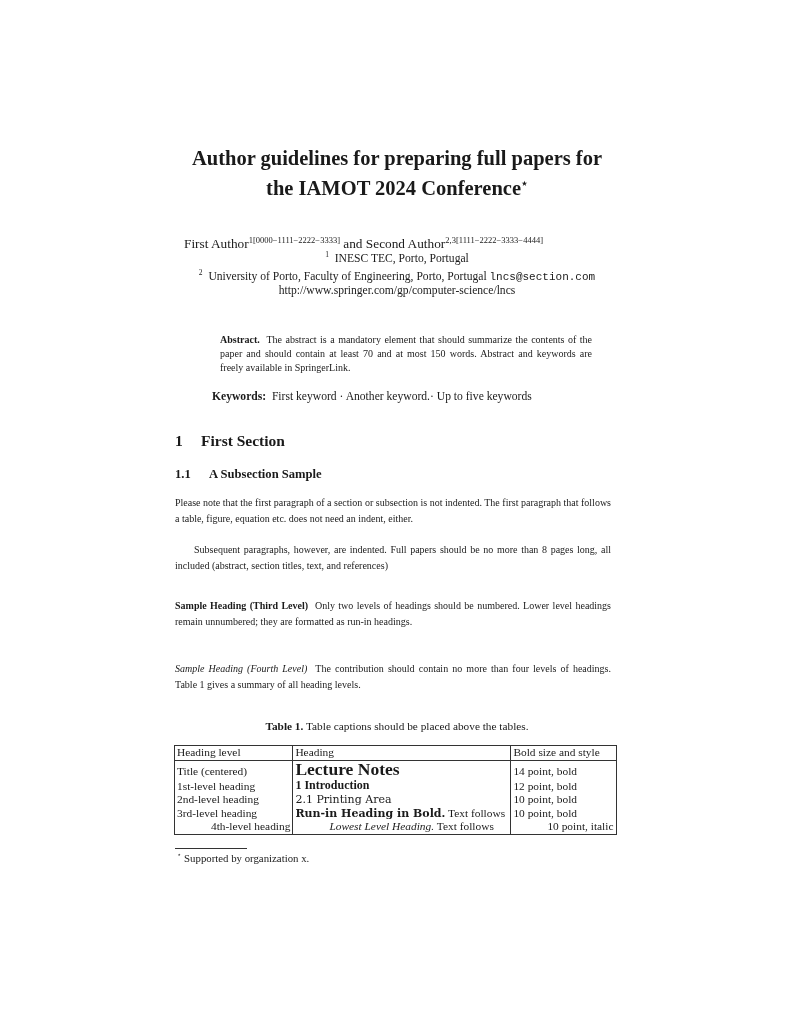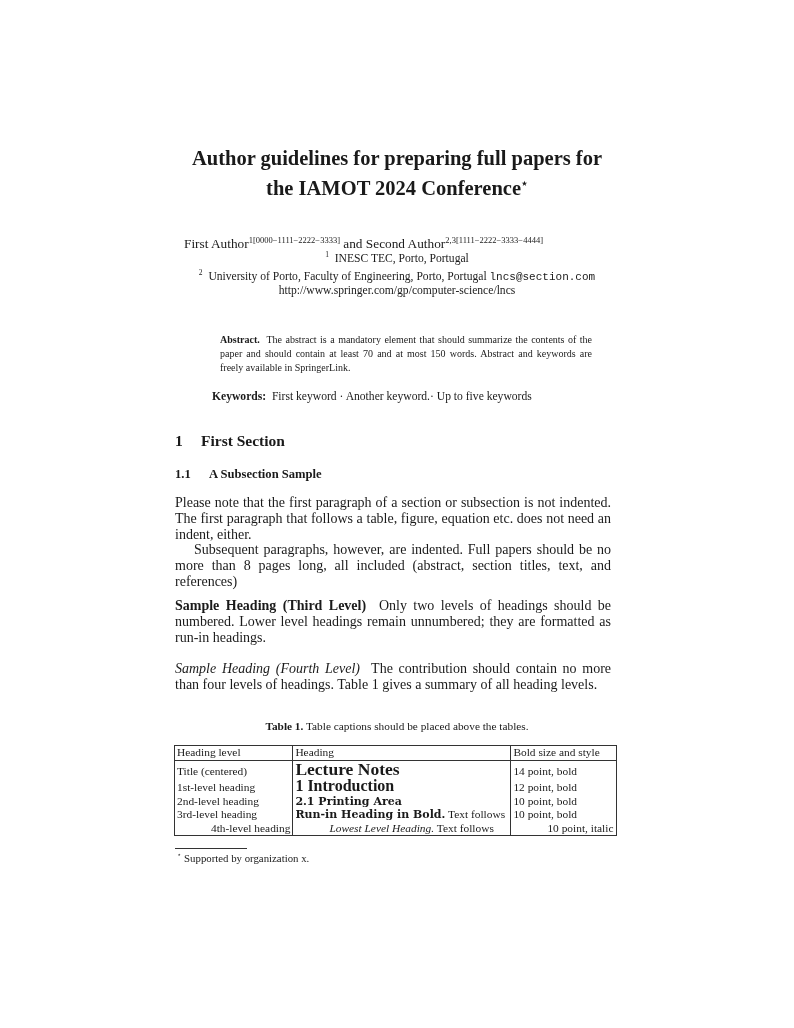--- a/index.html
+++ b/index.html
@@ -18,37 +18,37 @@
   .abstract { left: 220px; width: 372px; top: 333px; font-size: 10px; line-height: 14.2px;
               font-family: Liberation Serif, serif; text-align: justify; }
   .keywords { left: 212px; width: 380px; top: 390px; font-size: 11.6px;
               font-family: "Liberation Serif", serif; }
   .sec1 { left: 175px; top: 432px; font-size: 15.5px; font-weight: bold;
           font-family: "Liberation Serif", serif; }
   .sec1 .num { display: inline-block; width: 26px; }
   .sub11 { left: 175px; top: 467px; font-size: 12.6px; font-weight: bold;
            font-family: "Liberation Serif", serif; }
   .sub11 .num { display: inline-block; width: 34px; }
-  .body { left: 175px; width: 436px; font-size: 14px; line-height: 15.8px;
+  .body { left: 175px; width: 436px; font-size: 10px; line-height: 15.8px;
           font-family: "Liberation Serif", serif; text-align: justify; }
   .p1 { top: 495px; }
   .p2 { top: 542px; text-indent: 19px; }
   .p3 { top: 598px; }
   .p4 { top: 661px; }
   .caption { left: 0; width: 794px; top: 720px; text-align: center; font-size: 11.3px;
              font-family: "Liberation Serif", serif; }
   table.t1 { position: absolute; left: 174px; top: 745px; border-collapse: collapse;
              font-family: "Liberation Serif", serif; font-size: 11.4px; color: #1a1a1a; }
   table.t1 td { border-left: 1px solid #333; border-right: 1px solid #333; padding: 0 2px;
                 line-height: 13.5px; white-space: nowrap; vertical-align: bottom; }
   table.t1 tr.head td { border-top: 1px solid #333; border-bottom: 1px solid #333; }
   table.t1 tr.last td { border-bottom: 1px solid #333; padding-left: 36px; }
   .ex-title { font-size: 17.5px; font-weight: bold; line-height: 16px; }
-  .ex-l1 { font-size: 16px; font-weight: bold; line-height: 15px; }
-  .ex-l2 { font-weight: bold; font-family: "DejaVu Serif", serif; font-size: 11px; }
+  .ex-l1 { font-size: 12px; font-weight: bold; line-height: 15px; }
+  .ex-l2 { font-weight: normal; font-family: "DejaVu Serif", serif; font-size: 11px; }
   .ex-l3b { font-weight: bold; font-family: "DejaVu Serif", serif; font-size: 11px; }
   .ex-l4i { font-style: italic; }
   .fnrule { left: 175px; top: 848px; width: 72px; height: 1px; background: #333; }
   .footnote { left: 177px; top: 851px; font-size: 10.8px; font-family: "Liberation Serif", serif; }
   .footnote sup { font-size: 7px; }
 </style>
 </head>
 <body>
 
 <div class="abs title">

